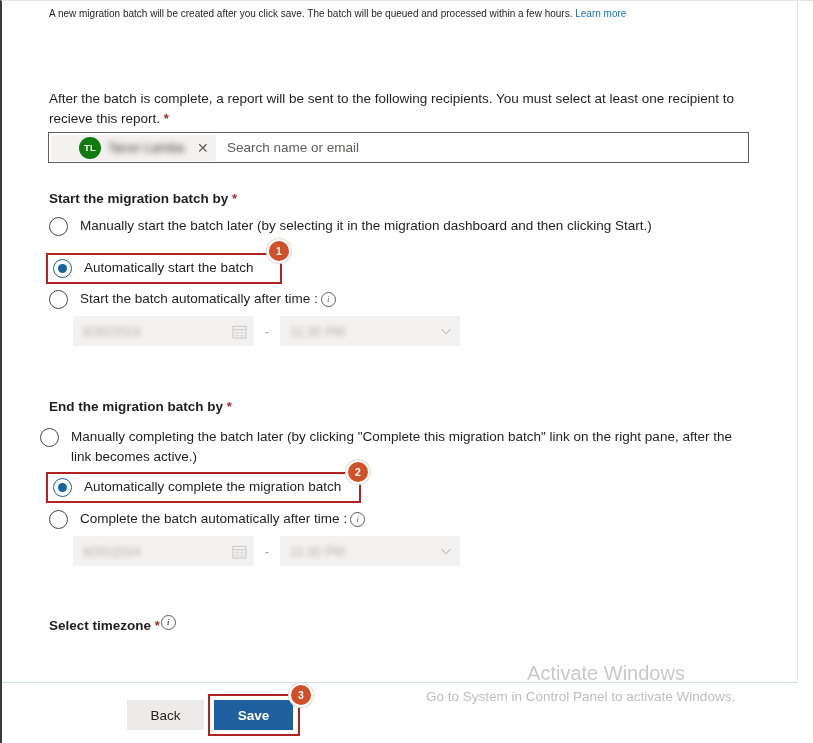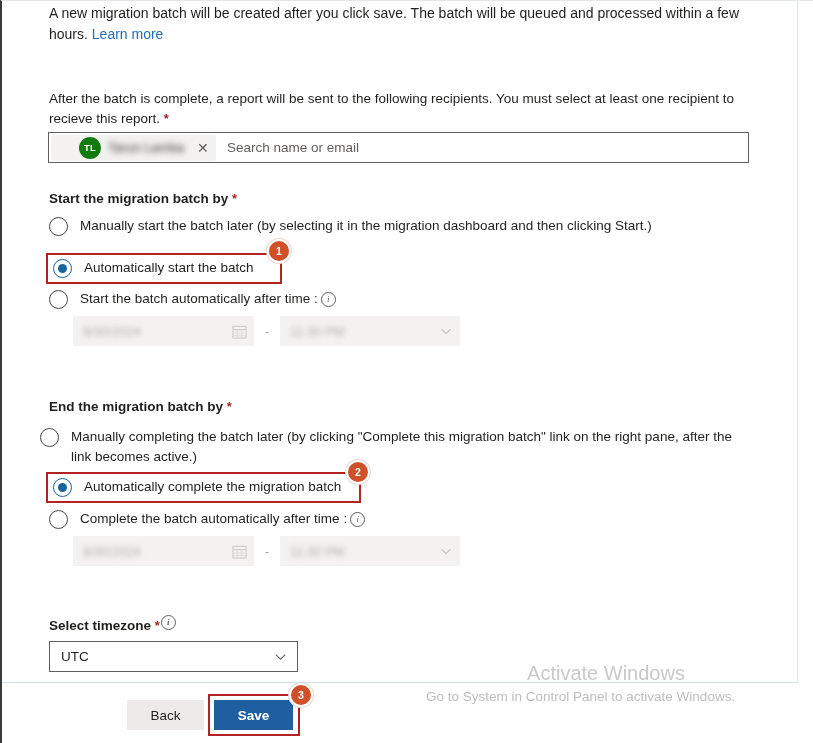--- a/index.html
+++ b/index.html
@@ -45,21 +45,21 @@
     width: 796px;
     height: 743px;
     box-sizing: border-box;
   }
 
   .intro {
     position: absolute;
     left: 47px;
     top: 2px;
     width: 697px;
-    font-size: 14px;
+    font-size: 10px;
     line-height: 21px;
     color: #201f1e;
   }
   .link {
     color: #1e6eb8;
     text-decoration: none;
     cursor: pointer;
   }
 
   .recipients-text {
@@ -502,28 +502,20 @@
         <span class="chev">
           <svg width="14" height="14" viewBox="0 0 16 16">
             <polyline points="3,6 8,11 13,6" fill="none" stroke="#c8c6c4" stroke-width="1.3"></polyline>
           </svg>
         </span>
       </div>
     </div>
 
     <div class="tz-label"><span>Select timezone </span><span class="req">*</span><span class="tz-info">i</span></div>
 
-    <div class="tz-select">
-      <span>UTC</span>
-      <span class="chev">
-        <svg width="15" height="15" viewBox="0 0 16 16">
-          <polyline points="3,6 8,11 13,6" fill="none" stroke="#605e5c" stroke-width="1.2"></polyline>
-        </svg>
-      </span>
-    </div>
 
     <div class="watermark">
       <div class="wm-title">Activate Windows</div>
       <div class="wm-sub">Go to System in Control Panel to activate Windows.</div>
     </div>
 
     <div class="footer-divider"></div>
     <button class="btn-back">Back</button>
     <button class="btn-save">Save</button>
 

